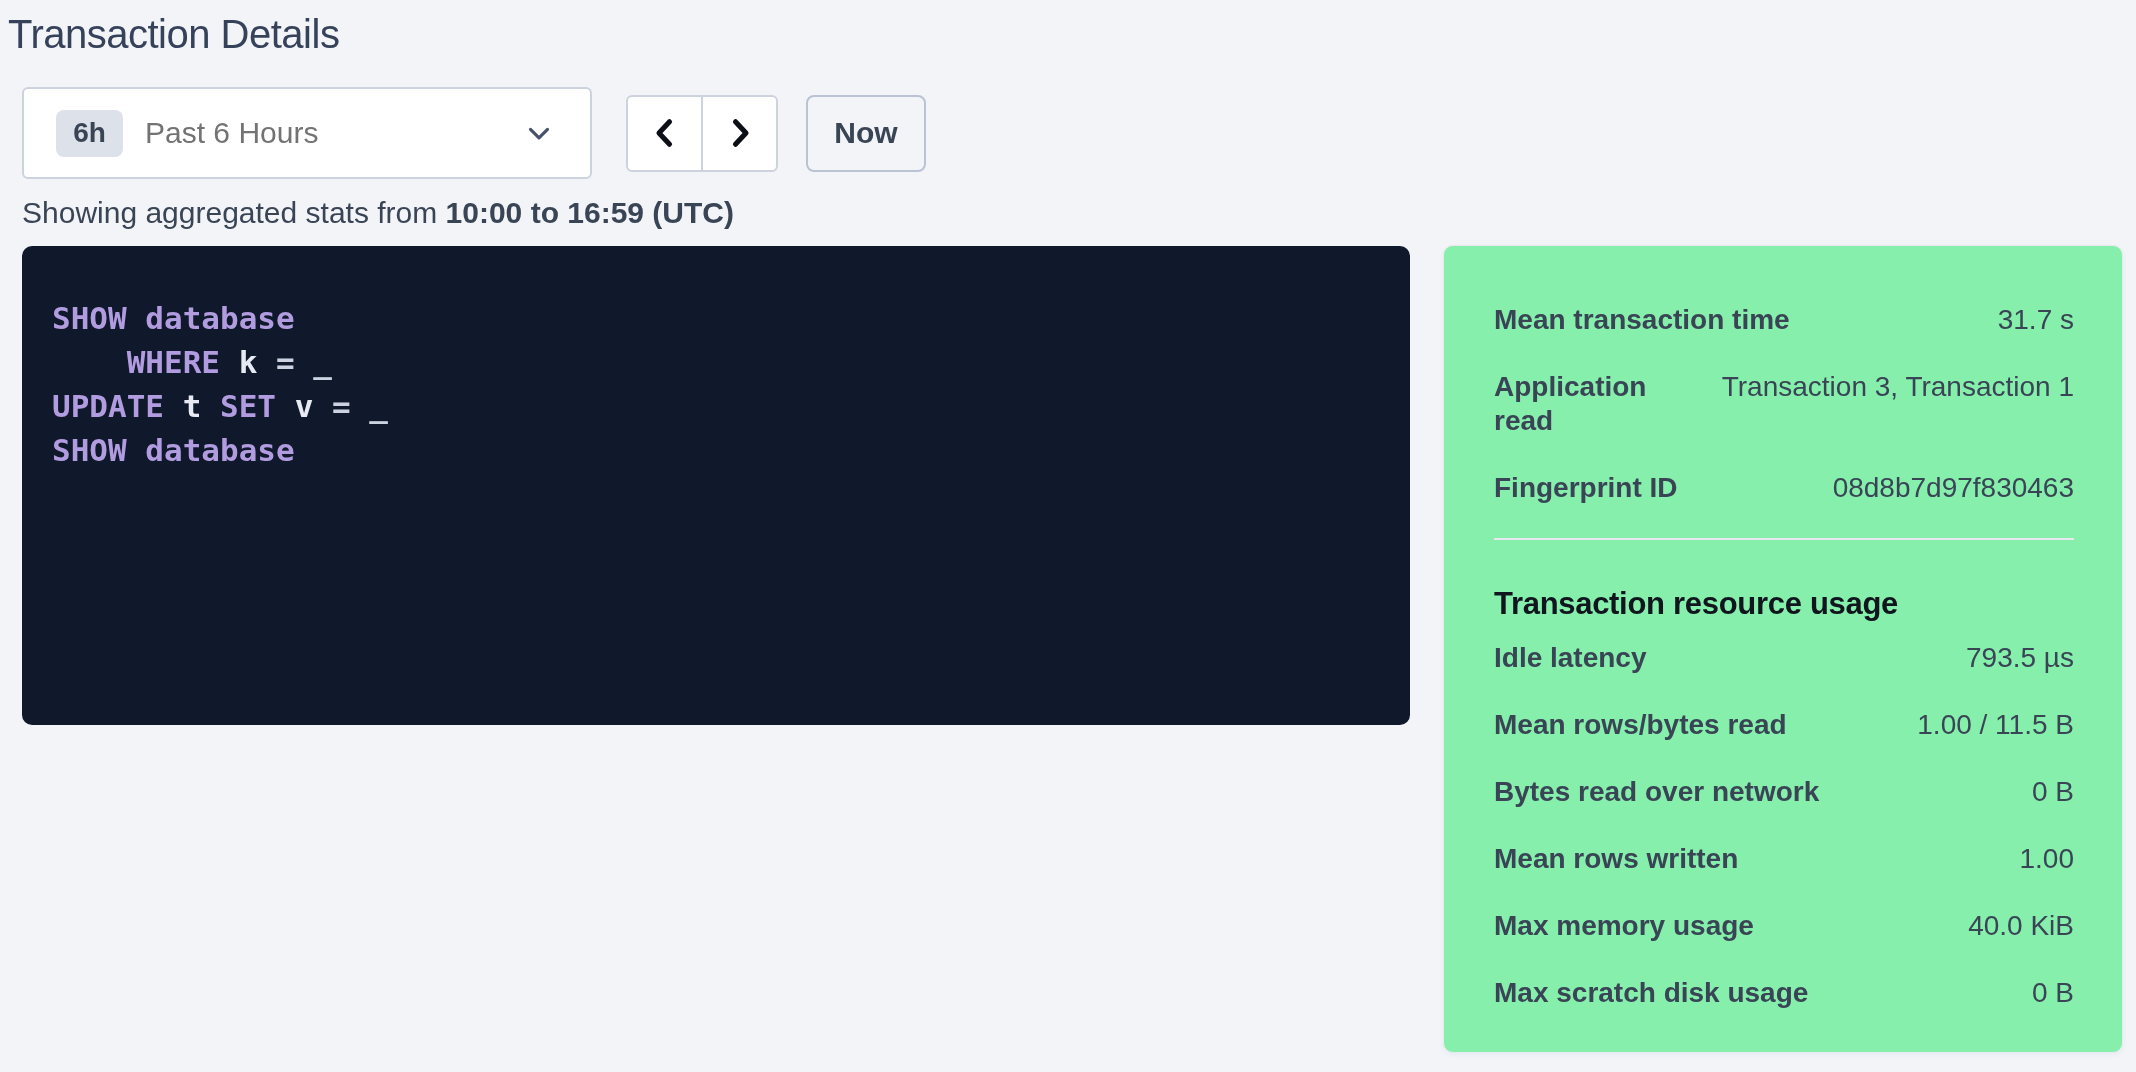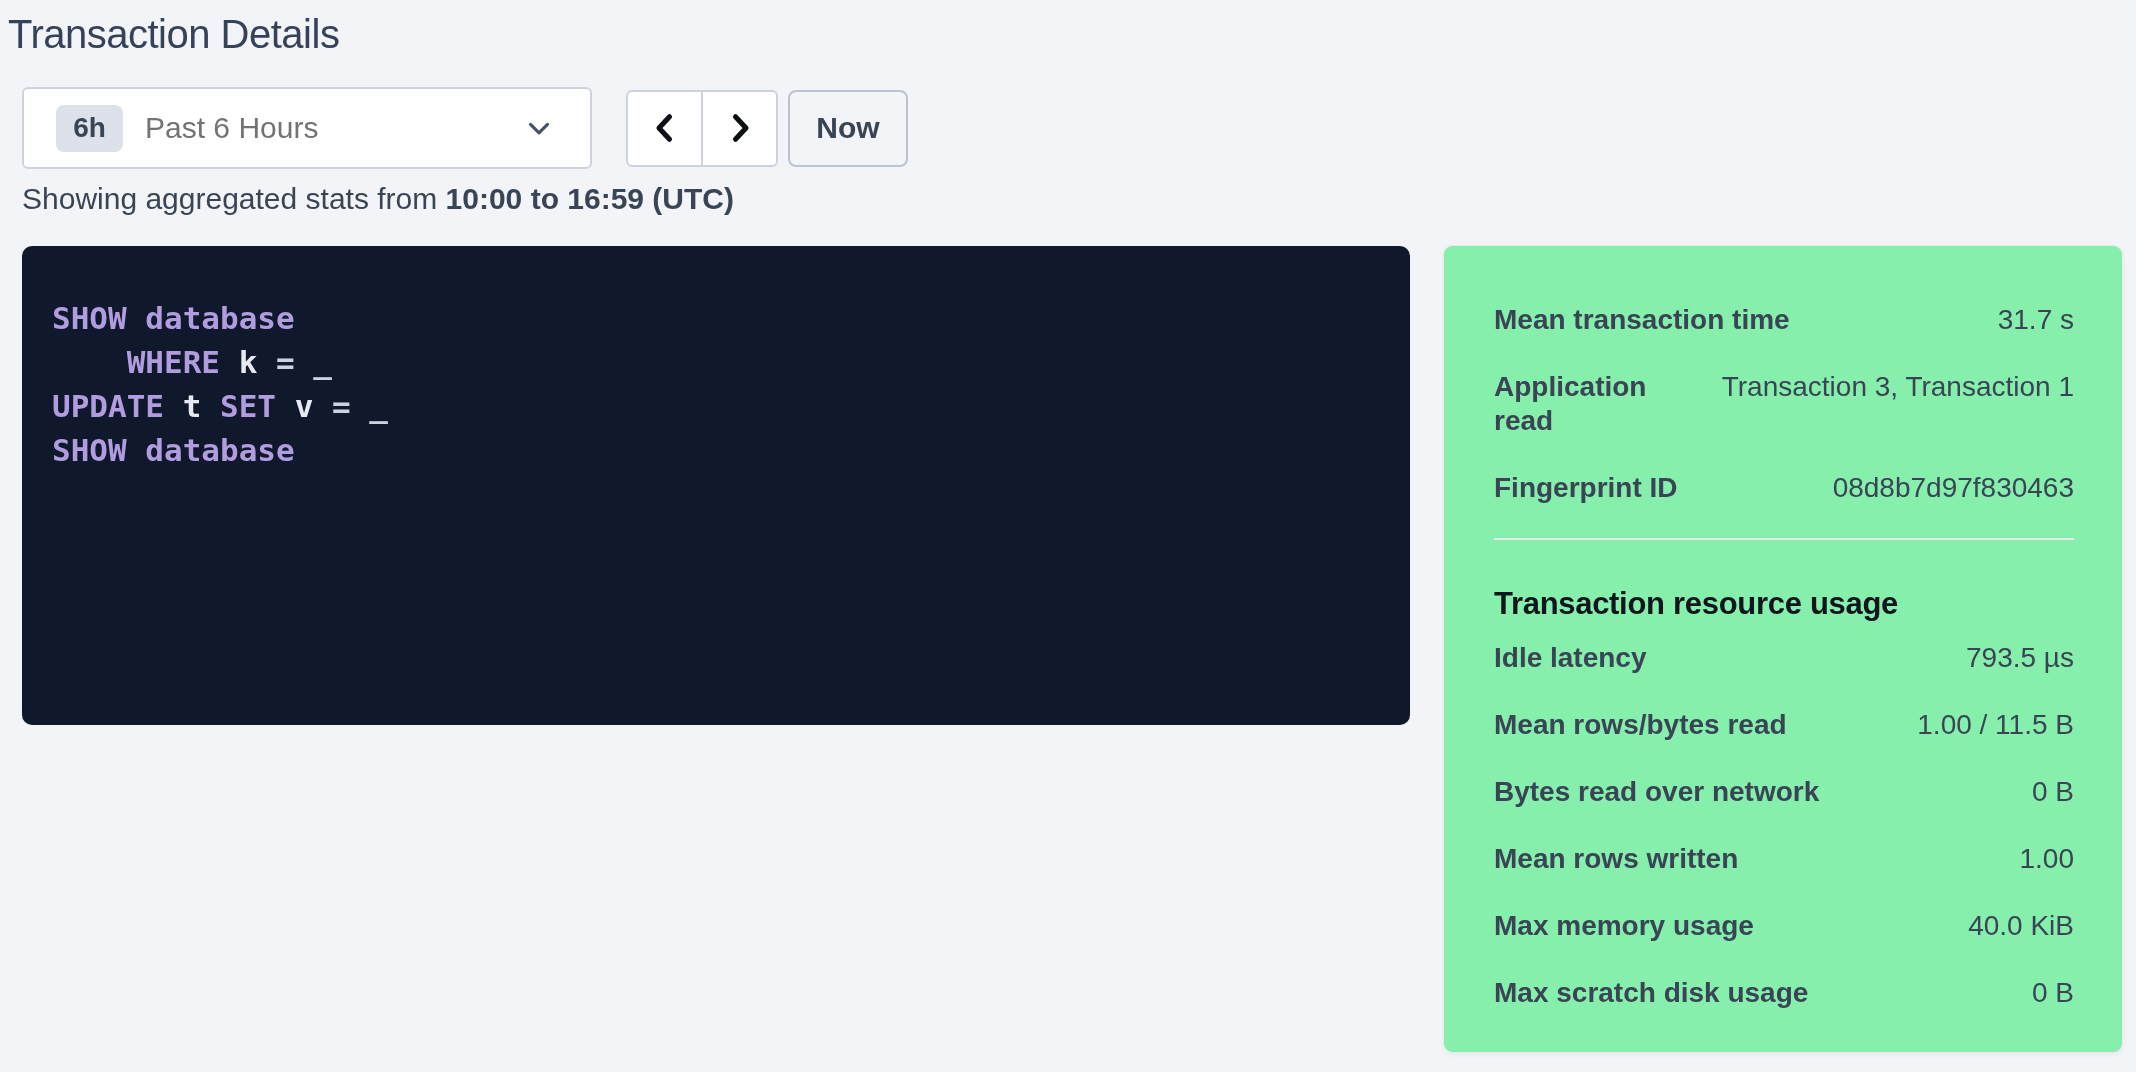--- a/index.html
+++ b/index.html
@@ -18,21 +18,21 @@
     font-size:40px; font-weight:400; color:#36425a;
     letter-spacing:-0.5px;
   }
 
   
   .controls-row {
     position:absolute; left:22px; top:87px;
     display:flex; align-items:center;
   }
   .range-dropdown {
-    width:570px; height:82px;
+    width:570px; height:92px;
     background:#ffffff;
     border:2px solid #ccd2de;
     border-radius:6px;
     display:flex; align-items:center;
     padding:0 34px 0 32px;
     cursor:pointer;
   }
   .range-badge {
     background:#dde1e9;
     border-radius:8px;
@@ -49,32 +49,32 @@
     width:77px; height:77px;
     background:#ffffff;
     border:2px solid #ccd2de;
     display:flex; align-items:center; justify-content:center;
     cursor:pointer;
   }
   .nav-btn.prev { border-radius:6px 0 0 6px; }
   .nav-btn.next { border-radius:0 6px 6px 0; margin-left:-2px; }
 
   .now-btn {
-    margin-left:10px;
+    margin-left:28px;
     width:120px; height:77px;
     background:transparent;
     border:2px solid #bac3d4;
     border-radius:8px;
     display:flex; align-items:center; justify-content:center;
     font-size:30px; font-weight:700; color:#394455;
     cursor:pointer;
   }
 
   .summary-line {
-    position:absolute; left:22px; top:182px;
+    position:absolute; left:22px; top:196px;
     font-size:30px; line-height:34px; color:#394455;
   }
   .summary-line b { font-weight:700; }
 
   
   .sql-box {
     position:absolute; left:22px; top:246px;
     width:1388px; height:479px;
     background:#10182b;
     border-radius:10px;

